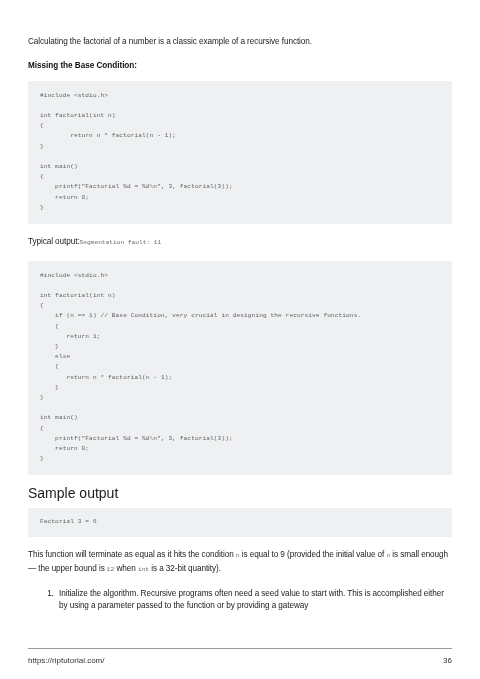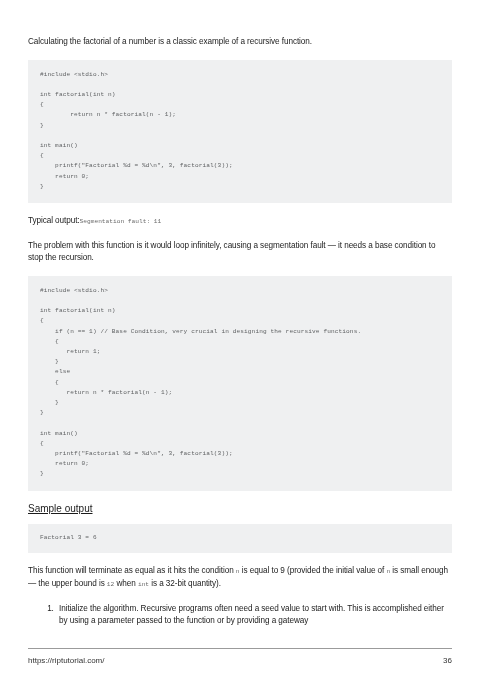--- a/index.html
+++ b/index.html
@@ -37,25 +37,24 @@
   .heading {
     font-size: 8.2px;
     line-height: 12px;
     font-weight: bold;
     color: #111111;
     margin: 0 0 9px 0;
     letter-spacing: -0.005em;
   }
 
   .plainlabel {
-    font-size: 10px;
+    font-size: 14px;
     line-height: 12px;
     color: #1c1c1c;
     margin: 0 0 9px 0;
-    text-decoration: underline;
   }
 
   
   code.inline {
     font-family: "Liberation Mono", "DejaVu Sans Mono", monospace;
     font-size: 6.2px;
     color: #6a6a6a;
     letter-spacing: 0;
     white-space: pre;
   }
@@ -127,41 +126,41 @@
     gap: 17px;
   }
 </style>
 </head>
 <body>
 
 <div class="page">
 
   <p class="para">Calculating the factorial of a number is a classic example of a recursive function.</p>
 
+  <p class="heading">Missing the Base Condition:</p>
 
   <div class="codeblock">
     <pre>#include &lt;stdio.h&gt;
 
 int factorial(int n)
 {
         return n * factorial(n - 1);
 }
 
 int main()
 {
     printf("Factorial %d = %d\n", 3, factorial(3));
     return 0;
 }</pre>
   </div>
 
   <p class="para">
     <span>Typical output:</span><code class="inline">Segmentation fault: 11</code>
   </p>
 
-  <p class="para">The problem with this function is it would loop infinitely, causing a segmentation fault — it needs a base condition to stop the recursion.</p>
 
 
   <div class="codeblock">
     <pre>#include &lt;stdio.h&gt;
 
 int factorial(int n)
 {
     if (n == 1) // Base Condition, very crucial in designing the recursive functions.
     {
        return 1;

